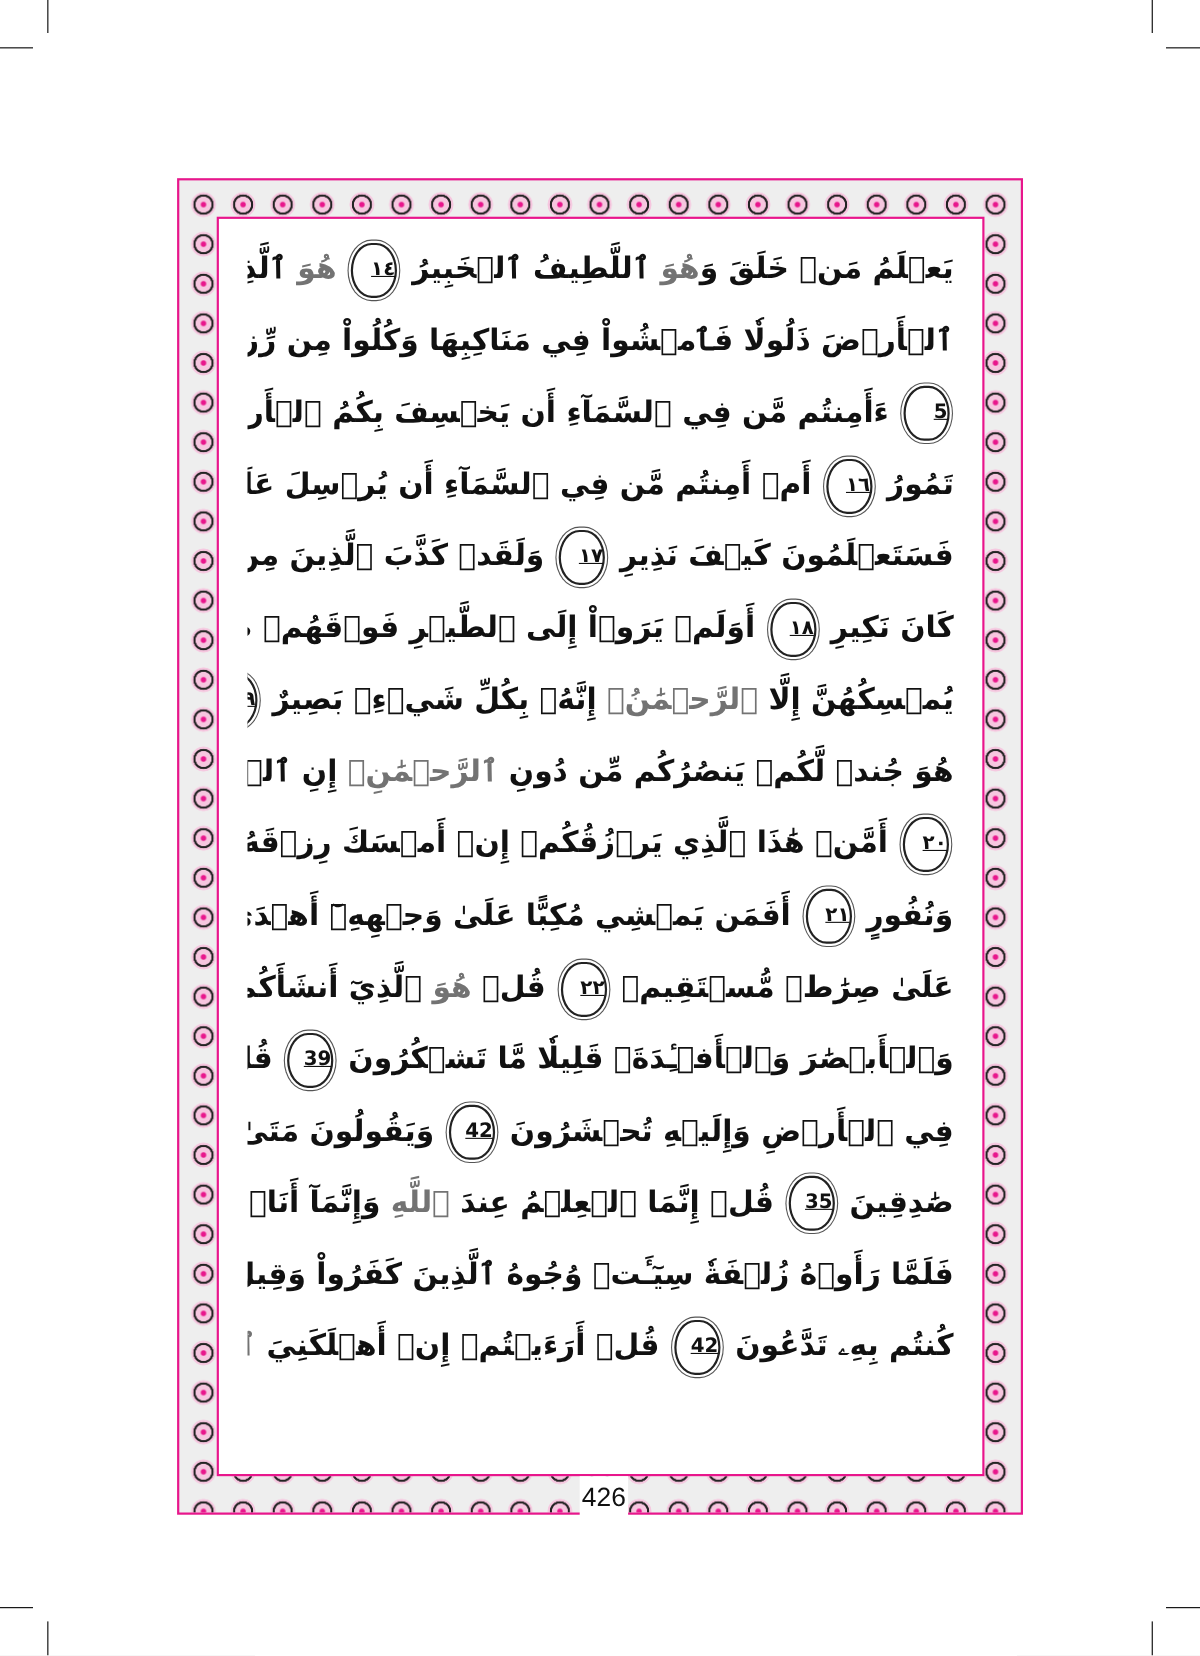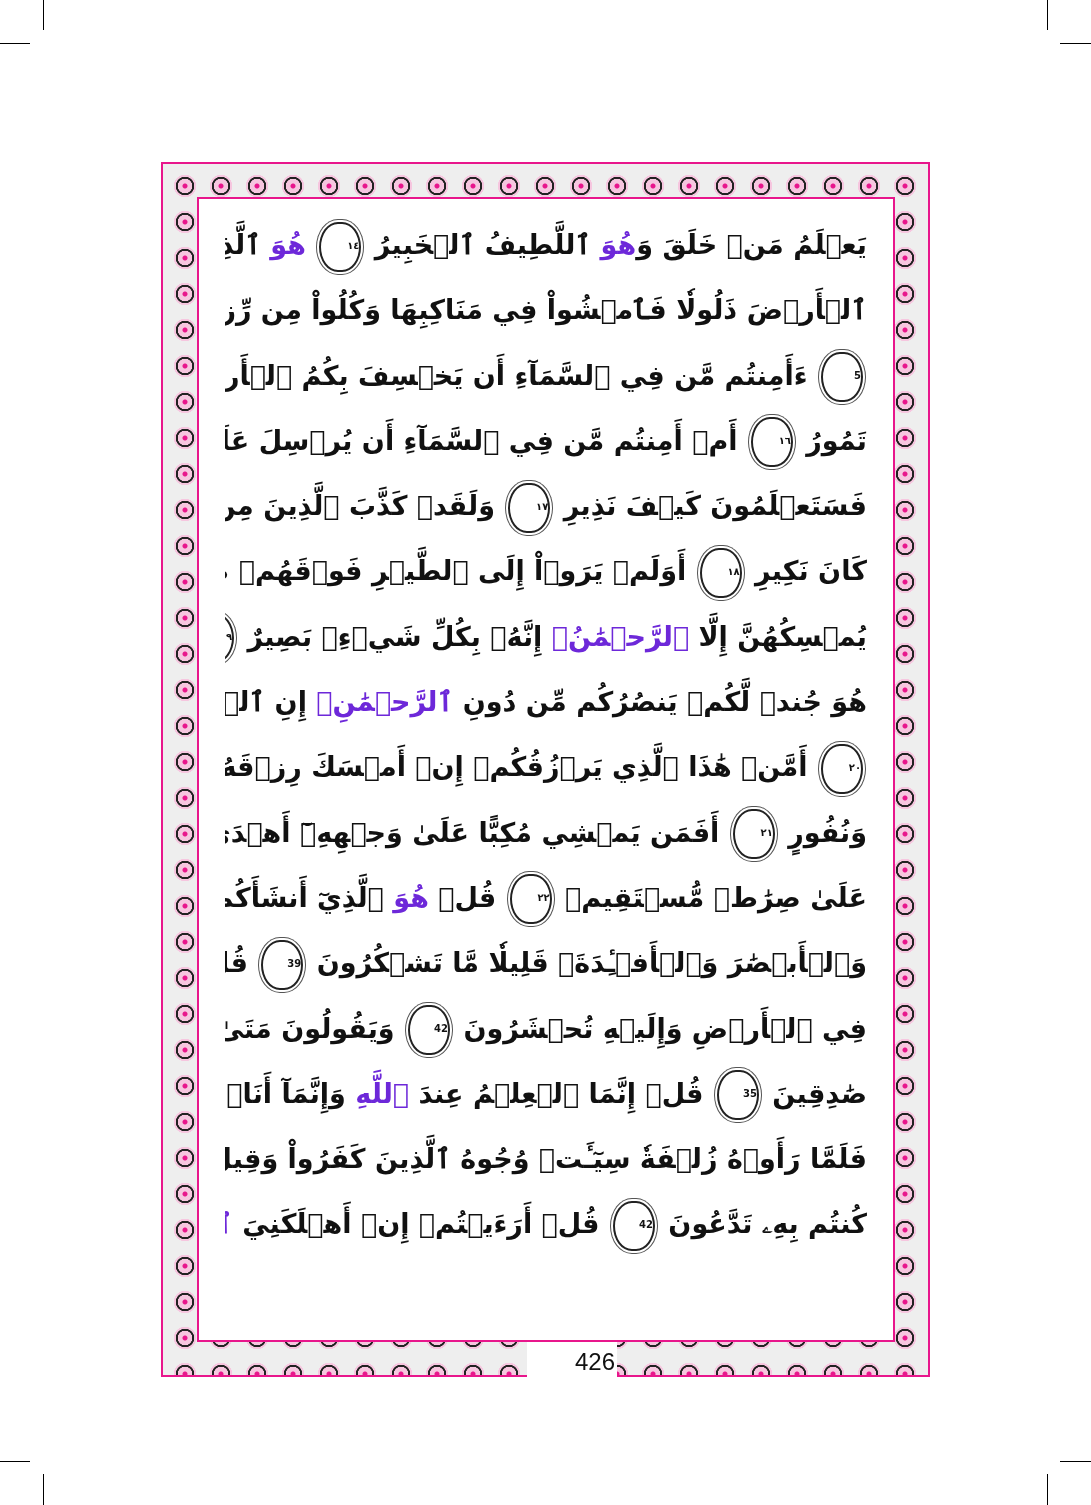--- a/index.html
+++ b/index.html
@@ -22,32 +22,32 @@
     }
     .text-area {
       position:absolute; left:225px; top:212px; width:642px; height:1110px;
       direction:rtl;
     }
     .line {
       height:65.3px; line-height:65.3px;
       font-family:"DejaVu Sans", sans-serif; font-size:27px; font-weight:bold;
       color:#111; text-align:justify; text-align-last:justify; white-space:nowrap; overflow:hidden;
     }
-    .pink { color:#6d28d9; }
+    .pink { color:#737373; }
     .ayah {
       display:inline-block; width:38px; height:46px; line-height:44px; vertical-align:middle;
       border:2px solid #222; border-radius:45% 45% 45% 45% / 50% 50% 50% 50%;
-      font-size:10px; text-align:center; margin:0 4px; background:#fff;
+      font-size:18px; text-align:center; margin:0 4px; background:#fff;
       box-shadow:0 0 0 2px #fff, 0 0 0 3px #555;
-      direction:rtl; font-weight:bold; color:#111;
+      direction:rtl; font-weight:bold; color:#111;text-decoration:underline;
     }
     .page-number-box {
       position:absolute; left:527px; top:1342px; width:44px; height:40px;
       background:#ffffff; text-align:center; line-height:40px;
-      font-family:"Liberation Sans", sans-serif; font-size:24px; color:#111;padding-left:46px;
+      font-family:"Liberation Sans", sans-serif; font-size:24px; color:#111;
     }
   </style>
 </head>
 <body>
 
 <div class="crop" style="left:43px;top:0;width:1px;height:30px;"></div>
 <div class="crop" style="left:0;top:43px;width:30px;height:1px;"></div>
 <div class="crop" style="left:1047px;top:0;width:1px;height:30px;"></div>
 <div class="crop" style="left:1060px;top:43px;width:31px;height:1px;"></div>
 <div class="crop" style="left:0;top:1461px;width:30px;height:1px;"></div>

